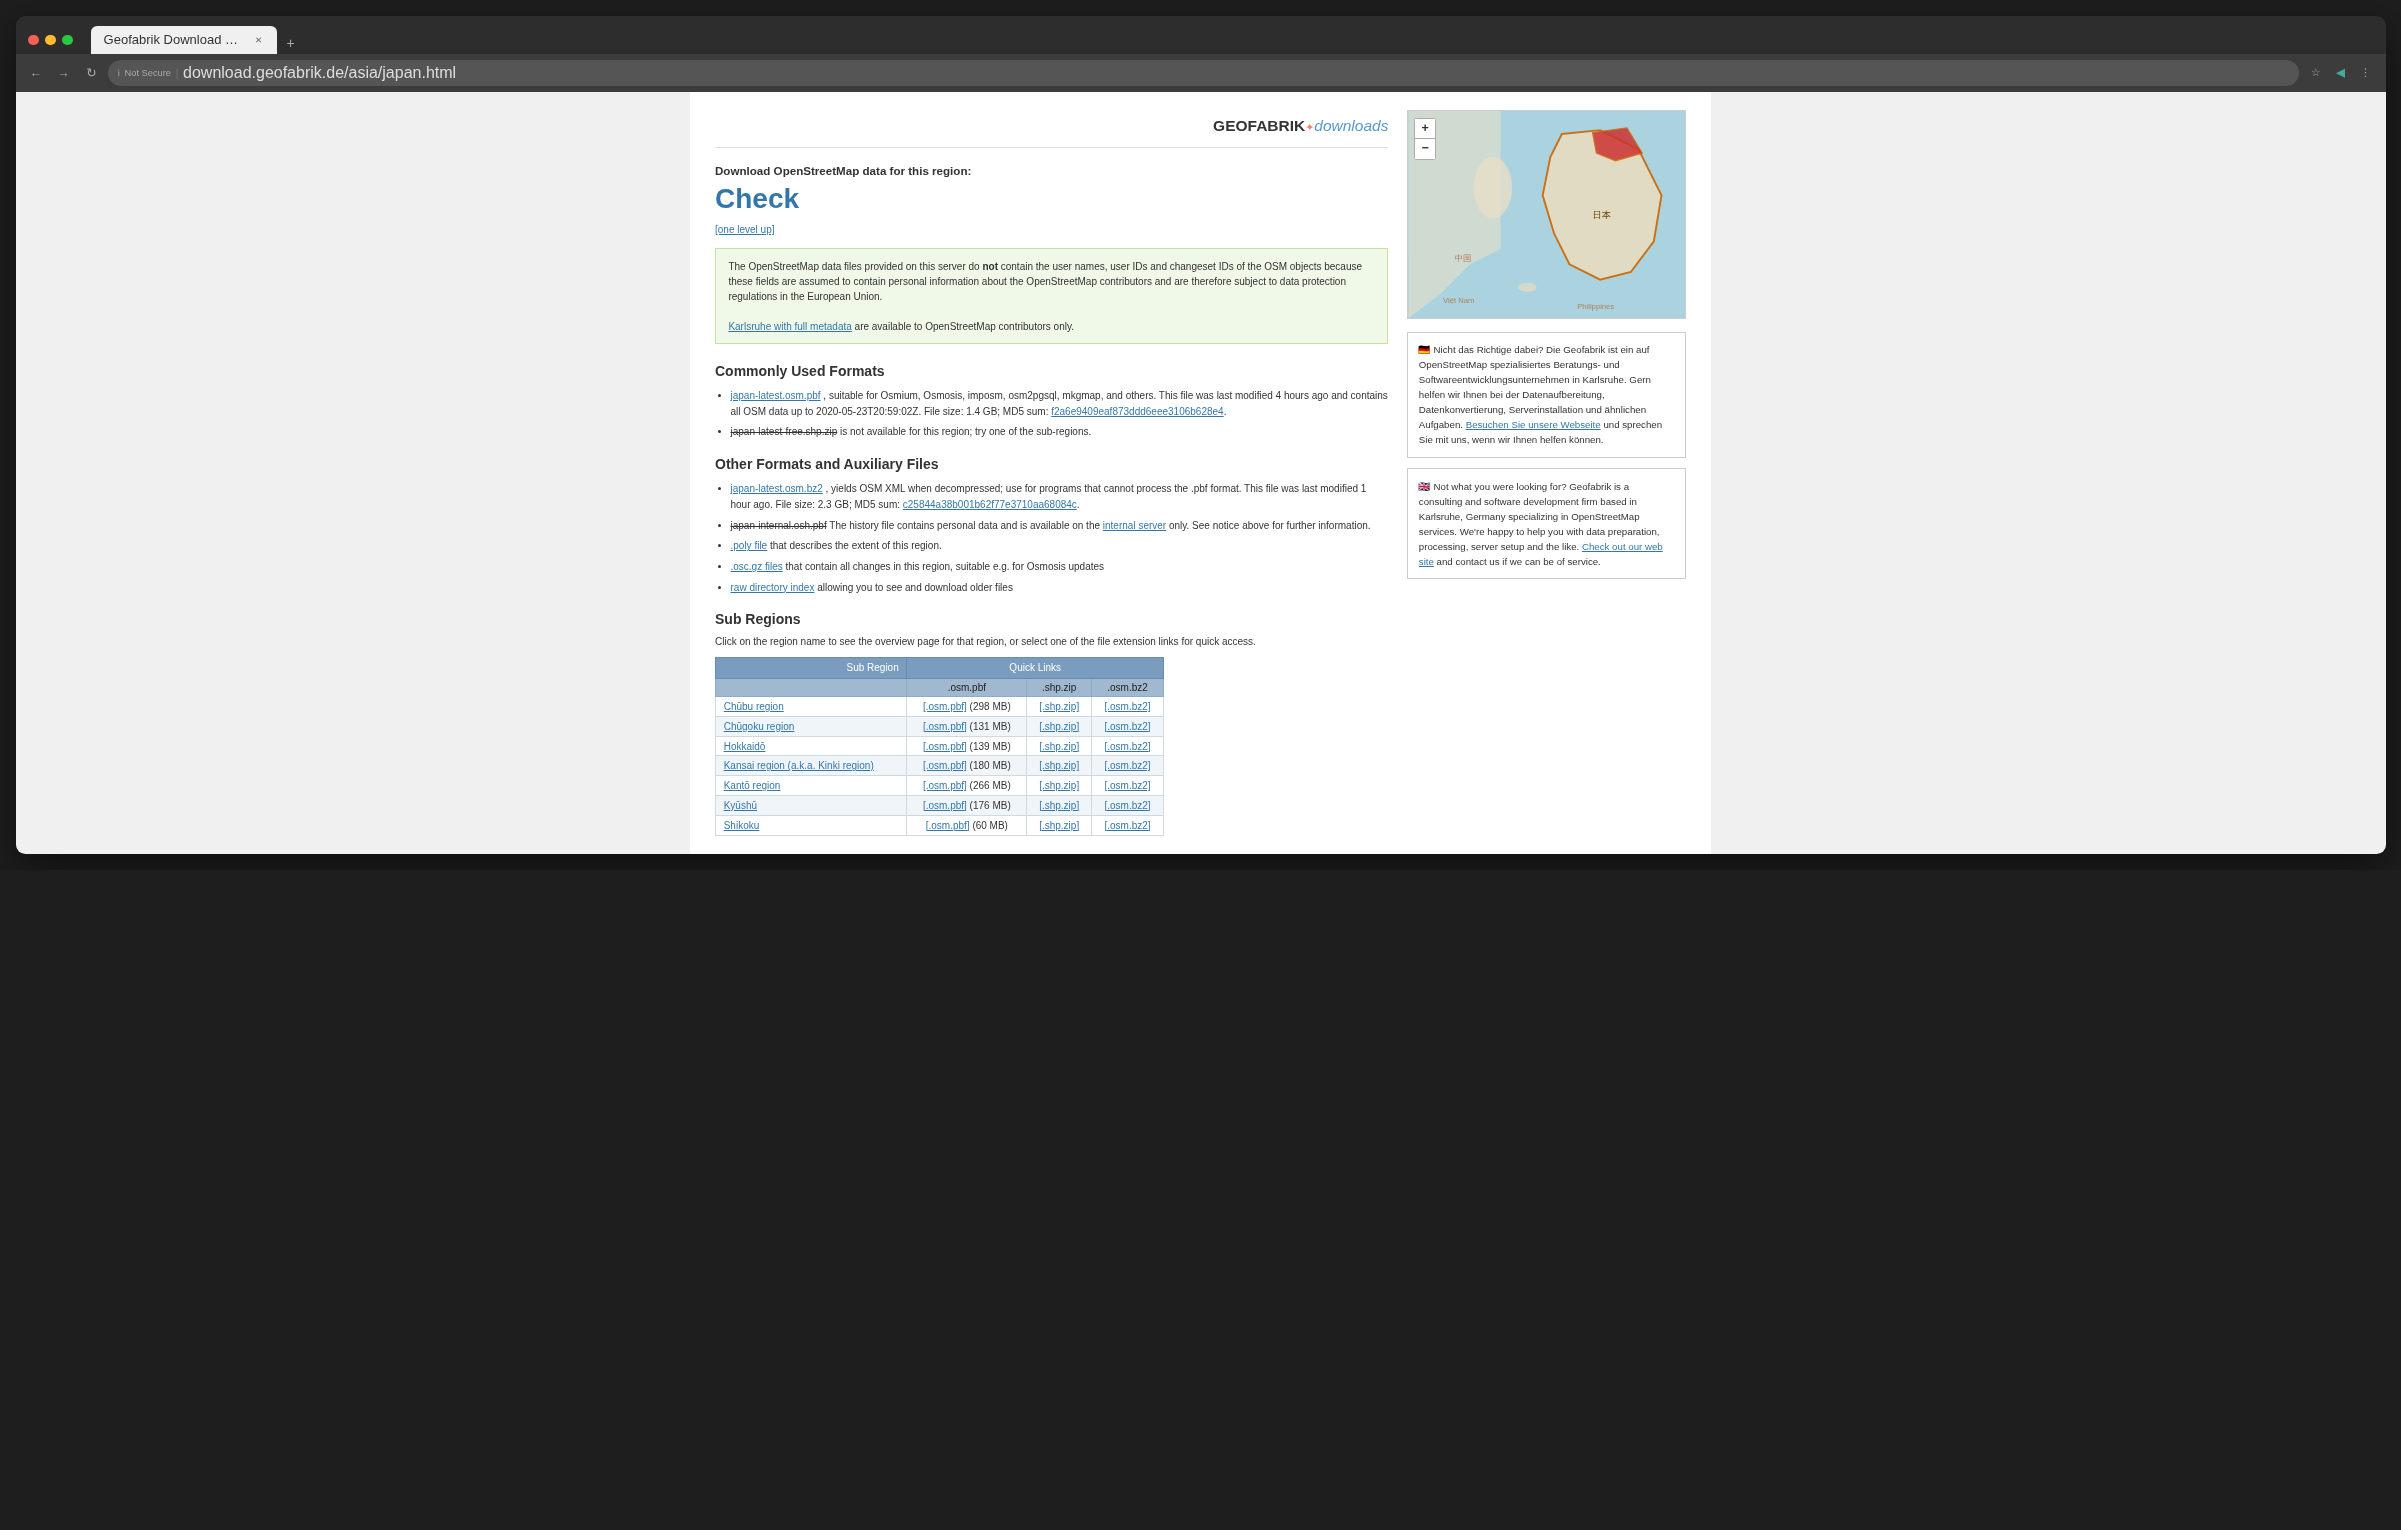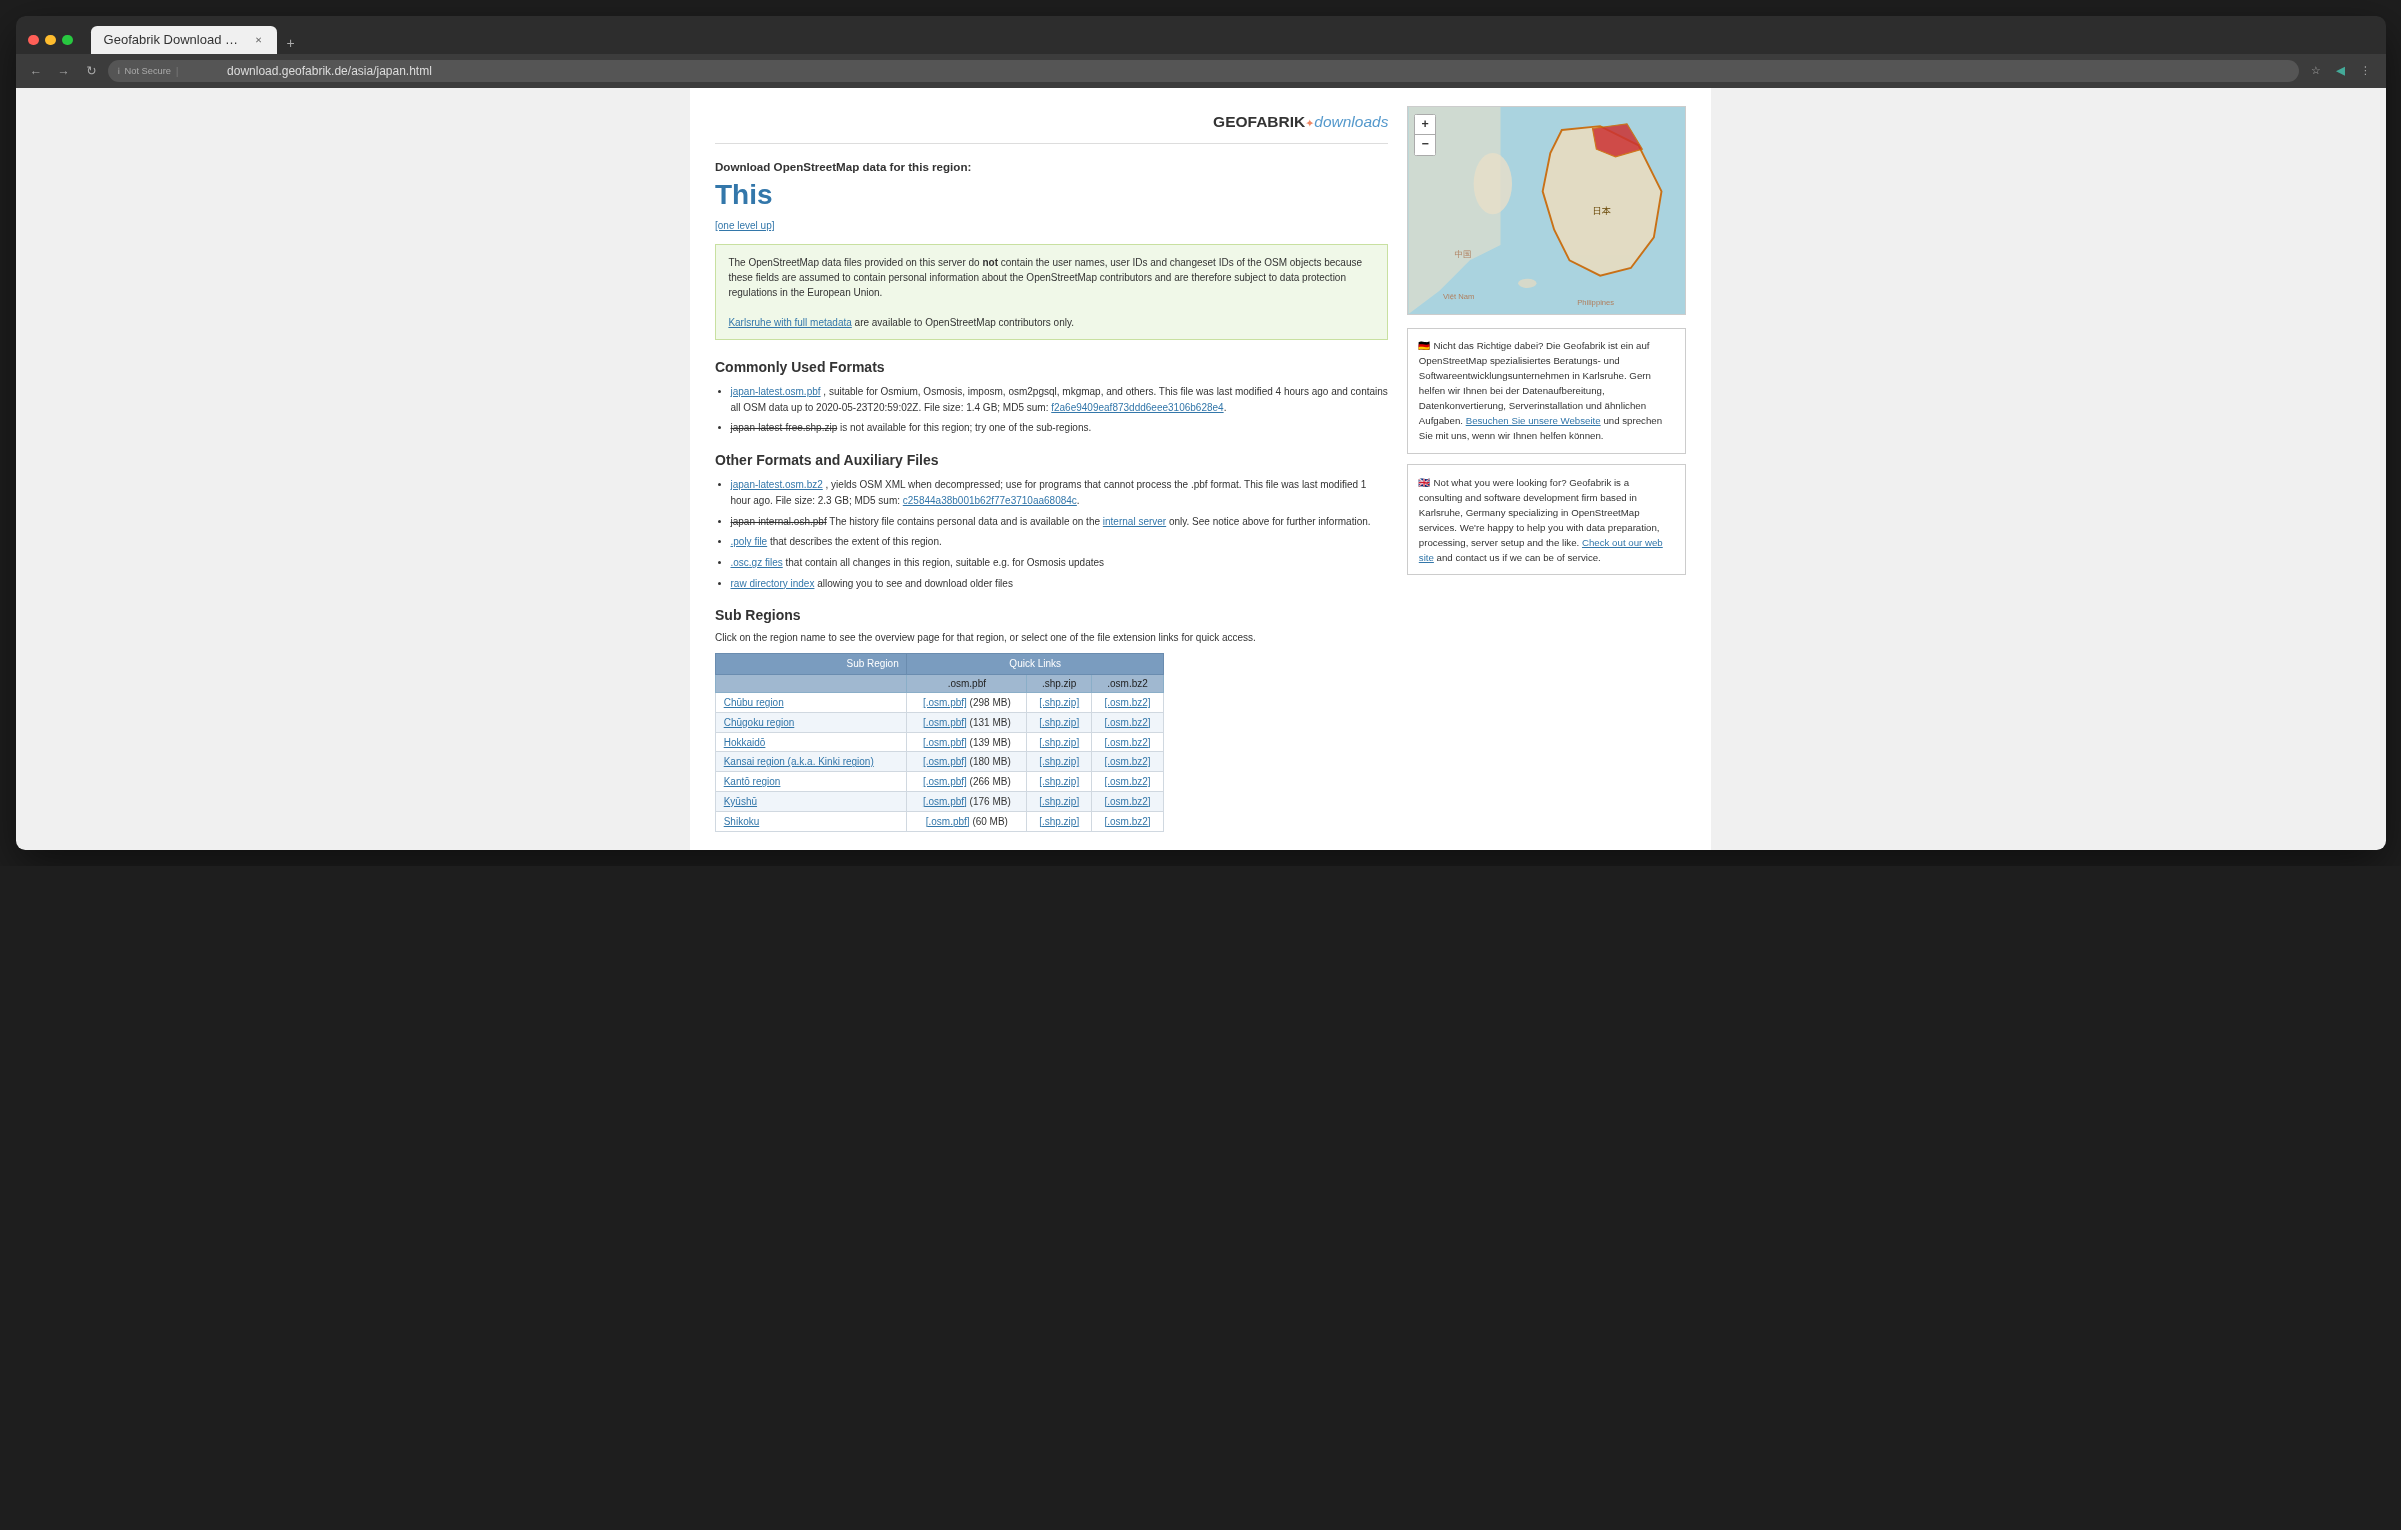--- a/index.html
+++ b/index.html
@@ -116,24 +116,23 @@
     .not-secure-text {
       font-size: 9.3px;
       color: #aaa;
       white-space: nowrap;
     }
     .separator {
       color: #777;
       font-size: 10.8px;
     }
     .url-text {
-      font-size: 12px;
+      font-size: 16px;
       color: #ddd;
       flex: 1;
-      margin-left: 44px;
     }
     .browser-actions {
       display: flex;
       gap: 3.1px;
       align-items: center;
     }
     .browser-action-btn {
       background: none;
       border: none;
       color: #aaa;
@@ -383,21 +382,21 @@
 
       <div class="main-content">
         
         <div class="site-header">
           <div class="logo">
             <span class="logo-brand">GEOFABRIK</span><span class="logo-star">✦</span><span class="logo-downloads">downloads</span>
           </div>
         </div>
 
         <p class="region-label">Download OpenStreetMap data for this region:</p>
-        <h1 class="region-name">This</h1>
+        <h1 class="region-name">Check</h1>
         <a class="one-level-up">[one level up]</a>
 
         
         <div class="notice-box">
           <span>The OpenStreetMap data files provided on this server do </span><strong>not</strong><span> contain the user names, user IDs and changeset IDs of the OSM objects because these fields are assumed to contain personal information about the OpenStreetMap contributors and are therefore subject to data protection regulations in the European Union.</span>
           <br><br>
           <a>Karlsruhe with full metadata</a><span> are available to OpenStreetMap contributors only.</span>
         </div>
 
         

